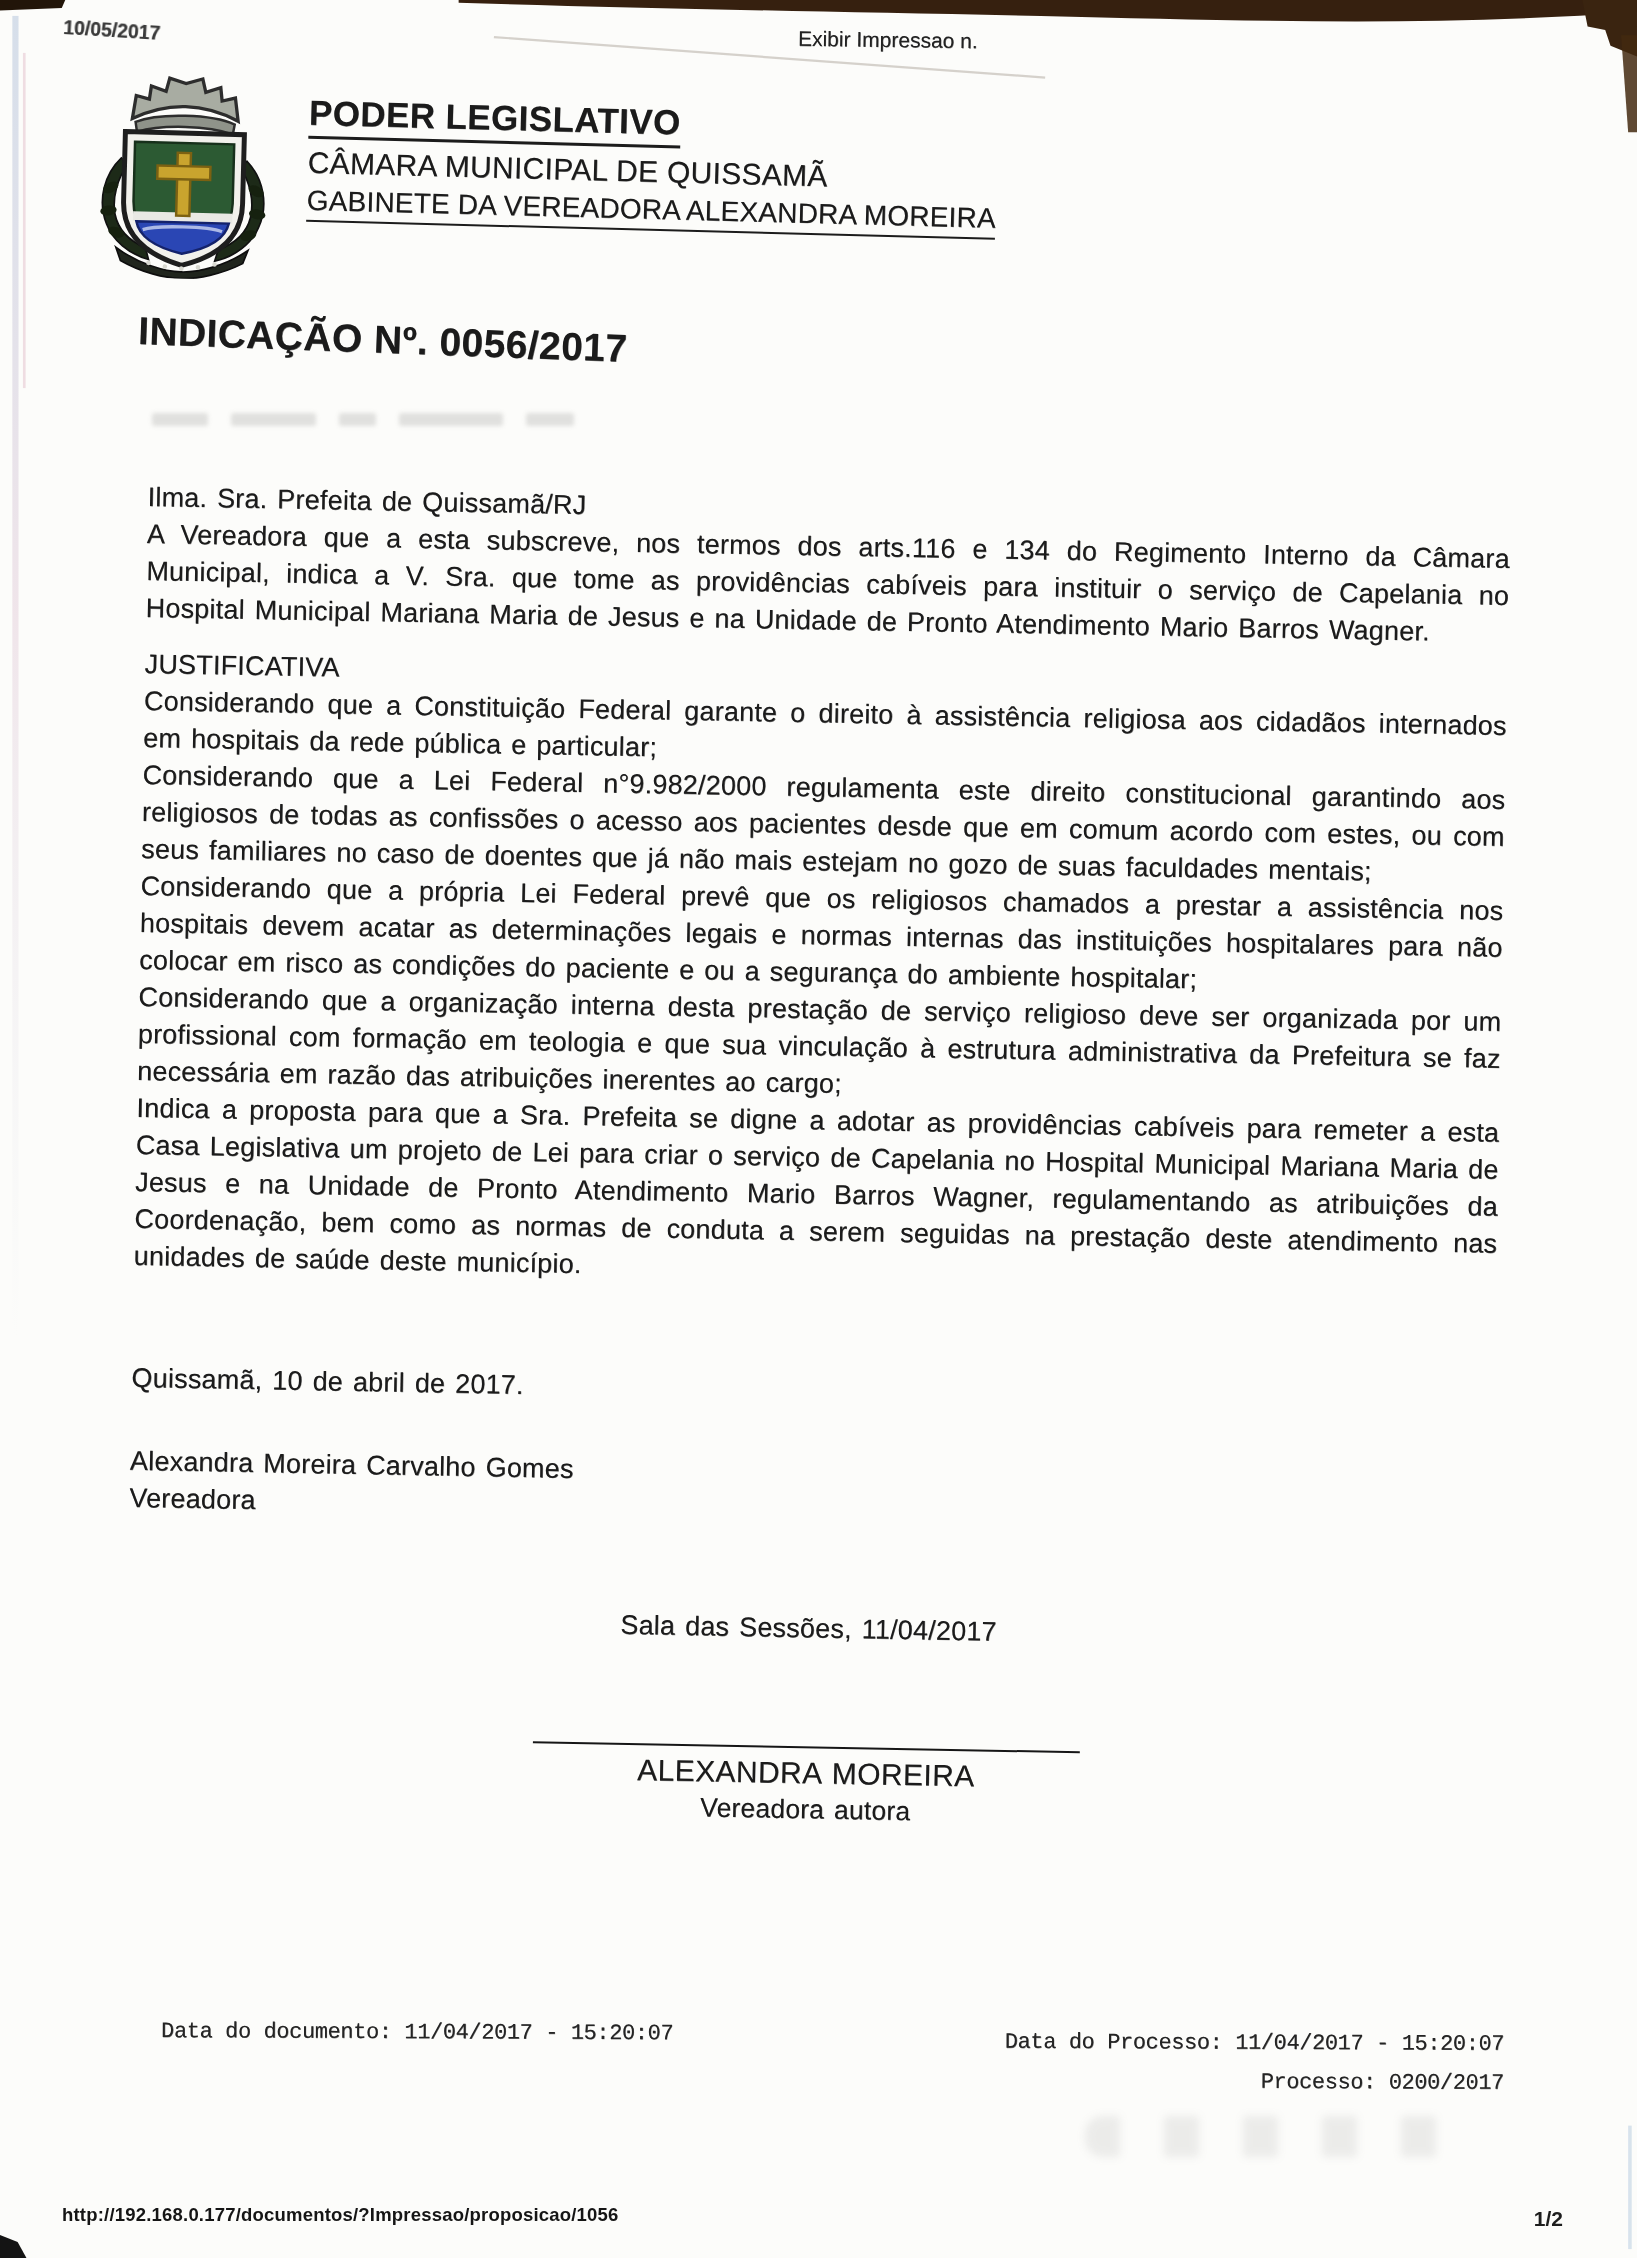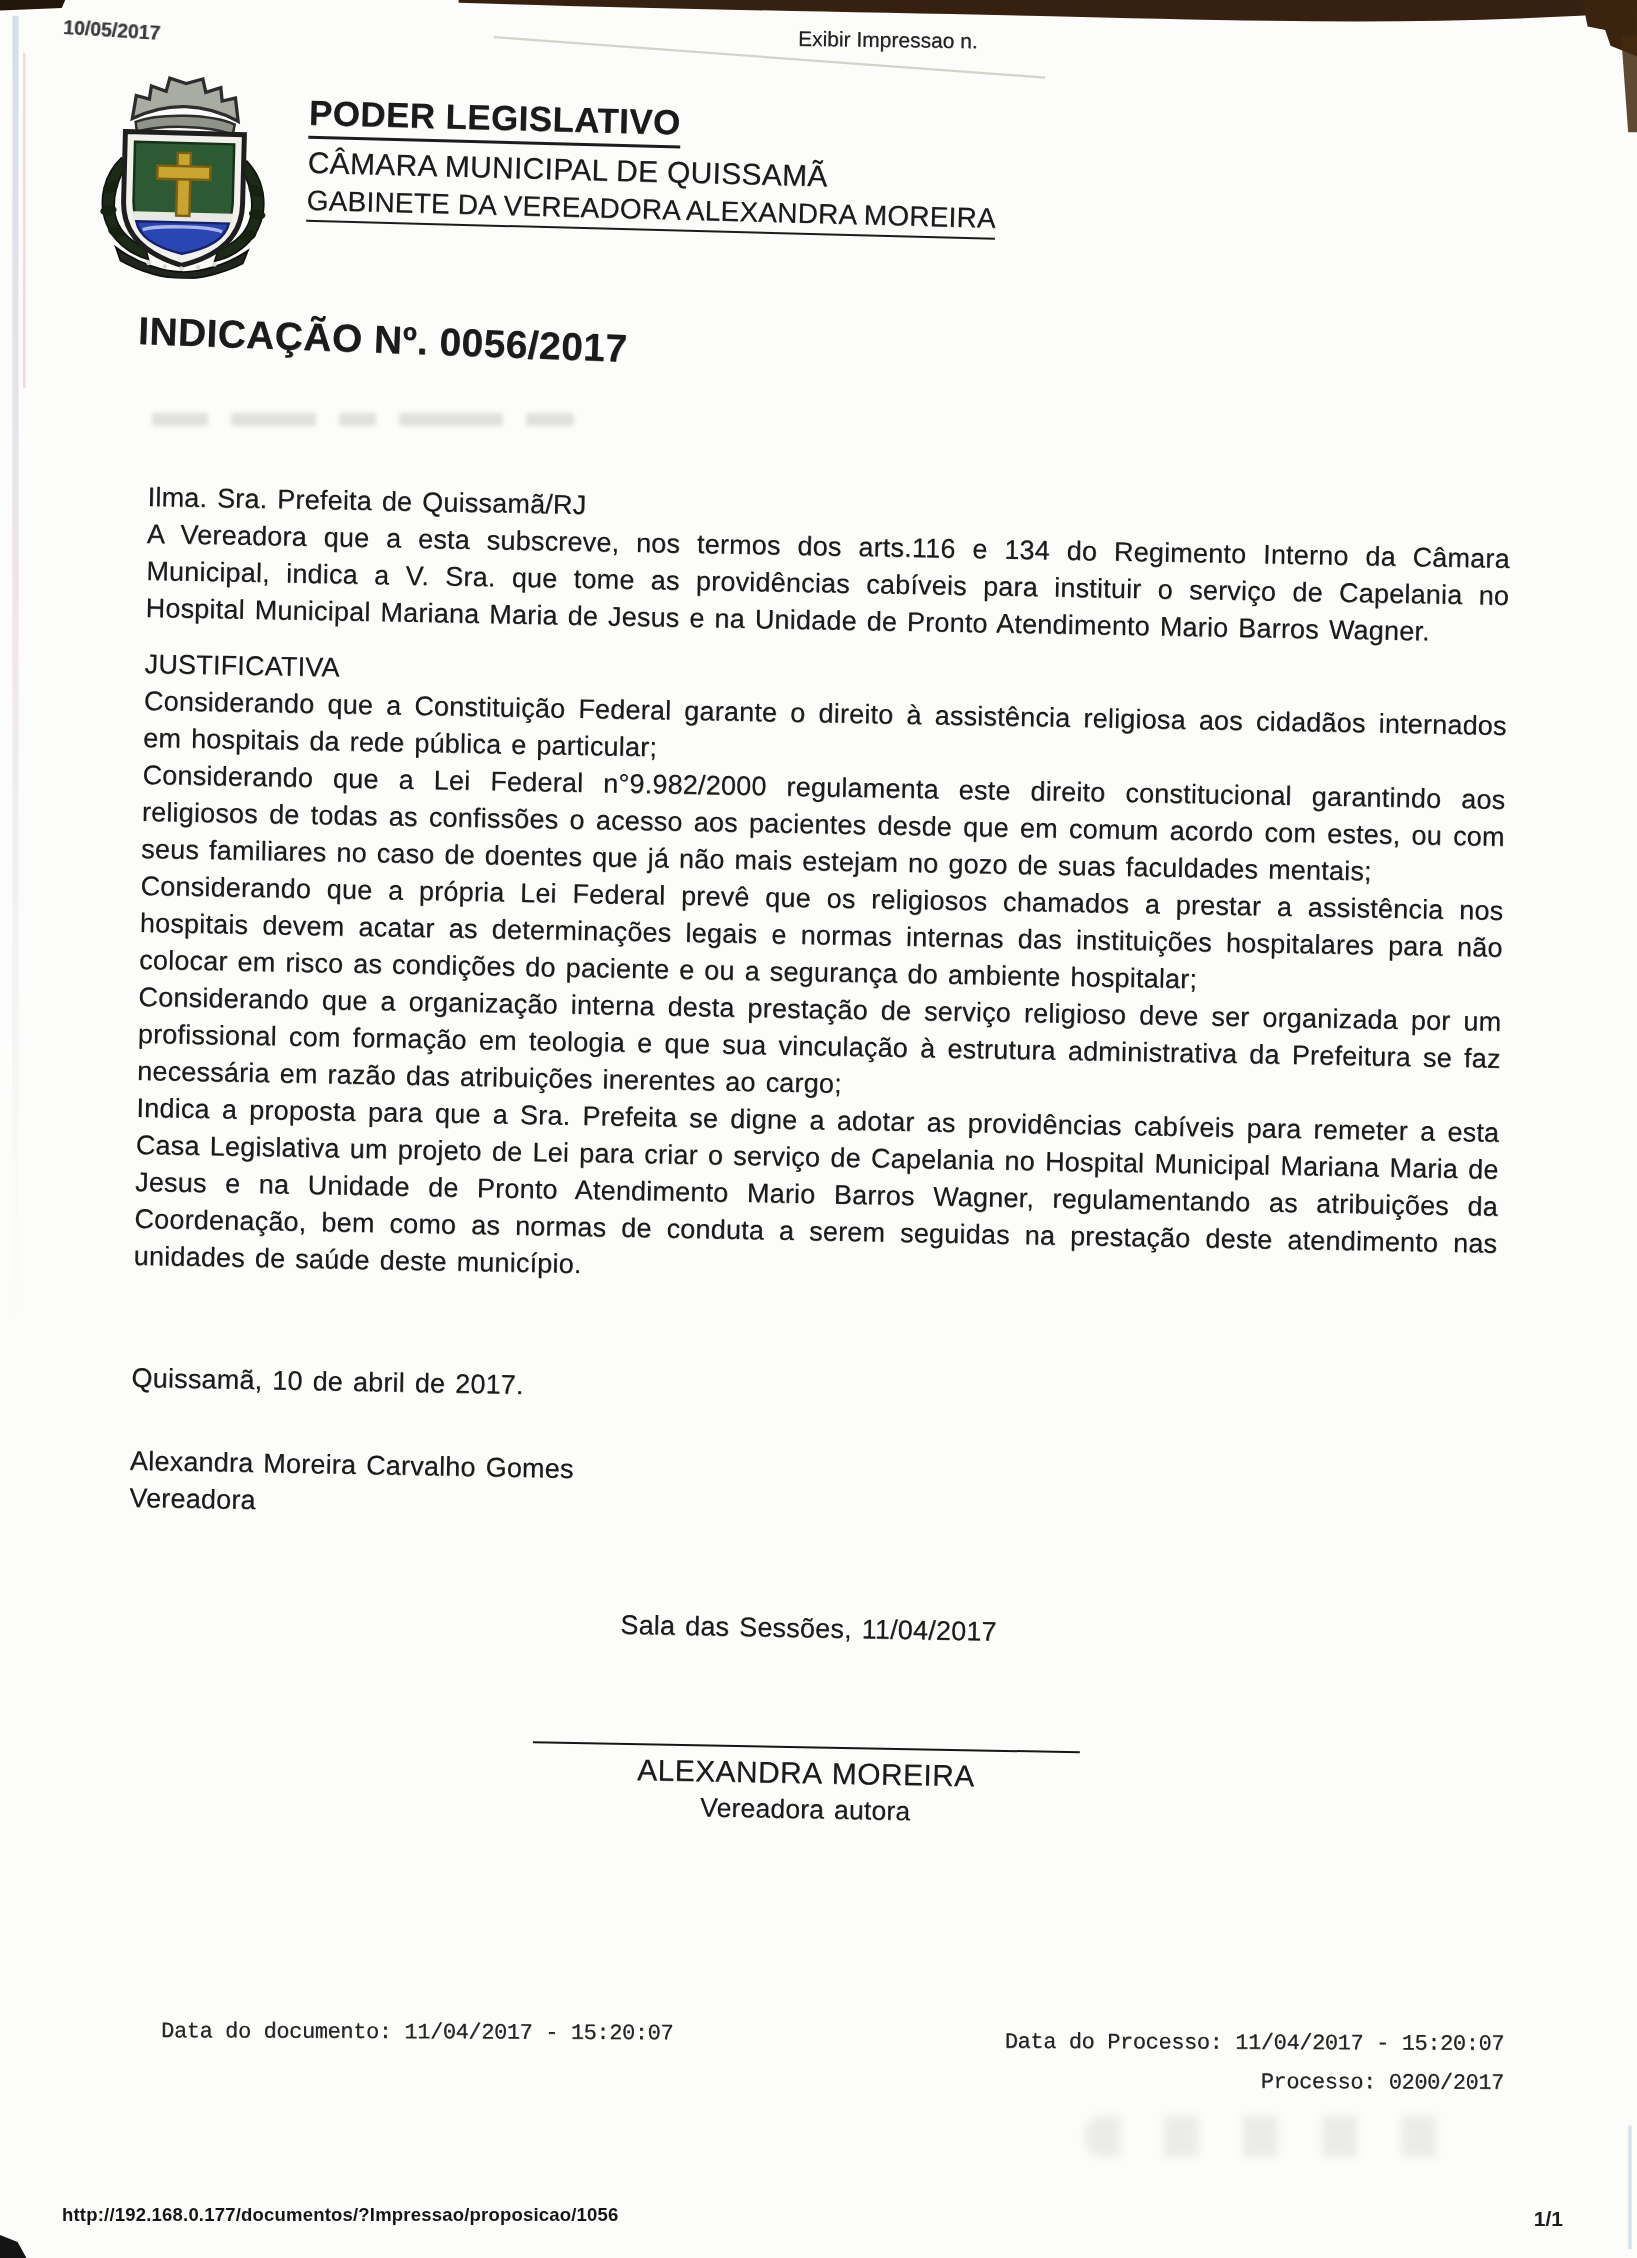--- a/index.html
+++ b/index.html
@@ -224,16 +224,16 @@
     <div class="meta-left scan-text">Data do documento: 11/04/2017 - 15:20:07</div>
     <div class="meta-right">
       <div class="scan-text">Data do Processo: 11/04/2017 - 15:20:07</div>
       <div class="scan-text">Processo: 0200/2017</div>
     </div>
   </div>
 
   <div class="ghost-smear"></div>
 
   <div class="footer-url">http://192.168.0.177/documentos/?Impressao/proposicao/1056</div>
-  <div class="page-num">1/1</div>
+  <div class="page-num">1/2</div>
 
 </div>
 
 
 </body></html>

